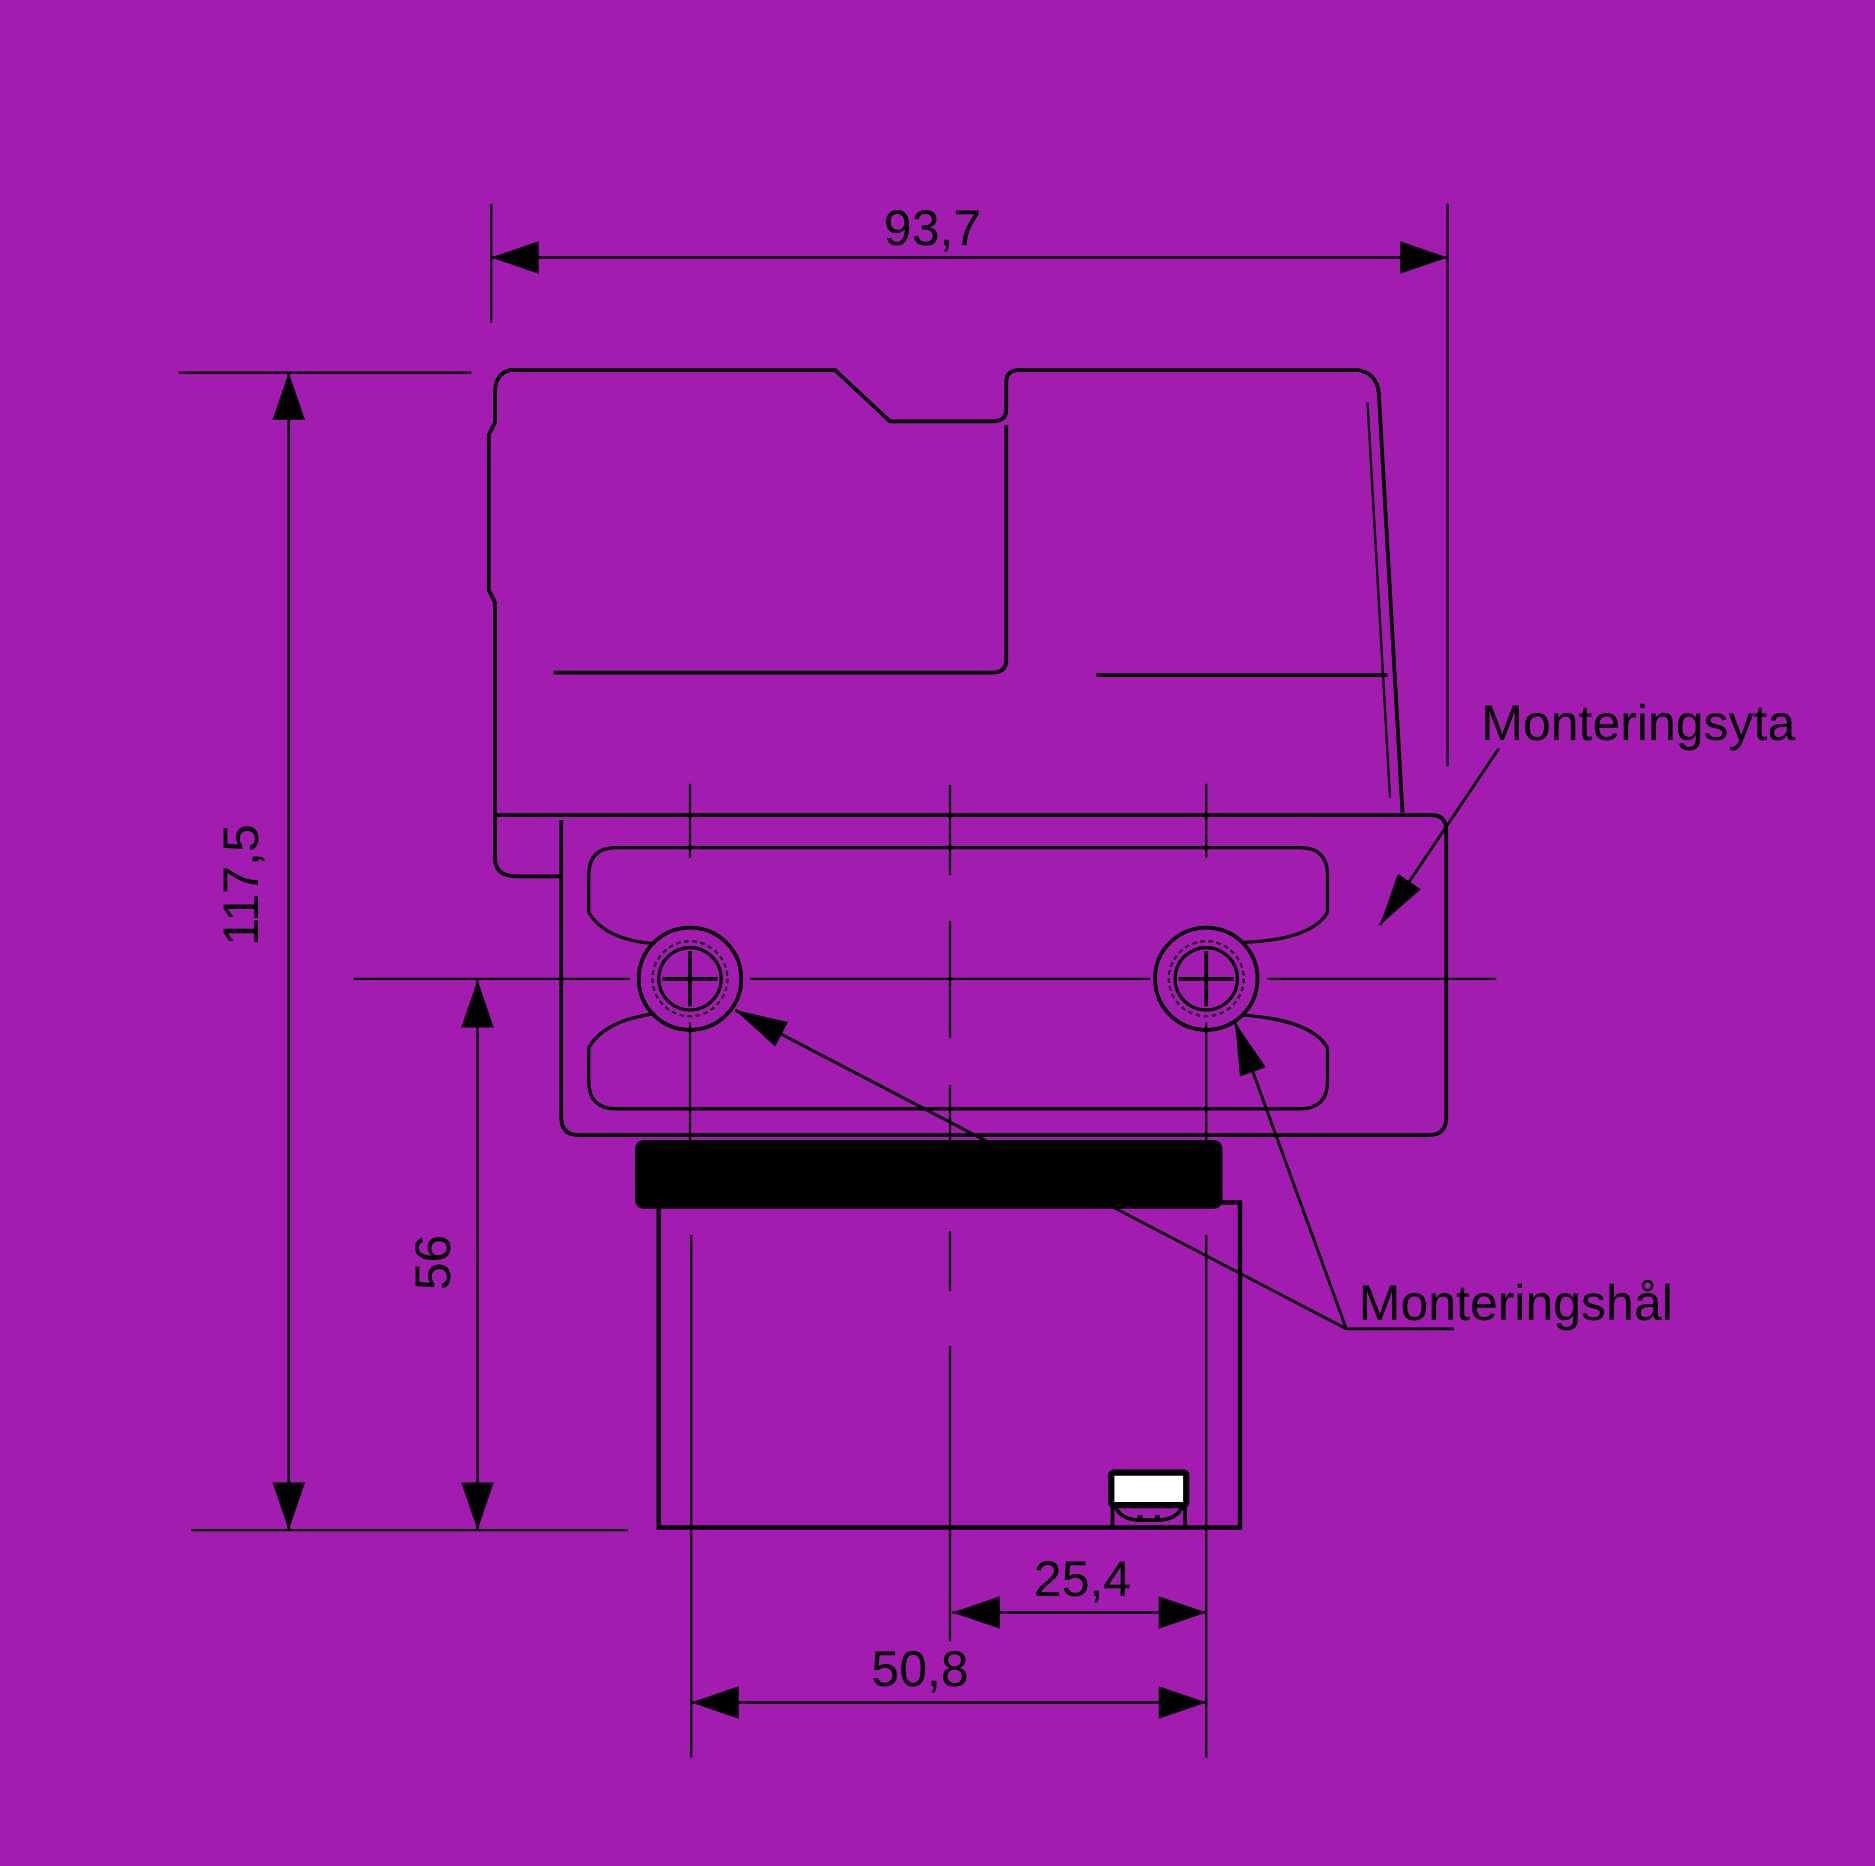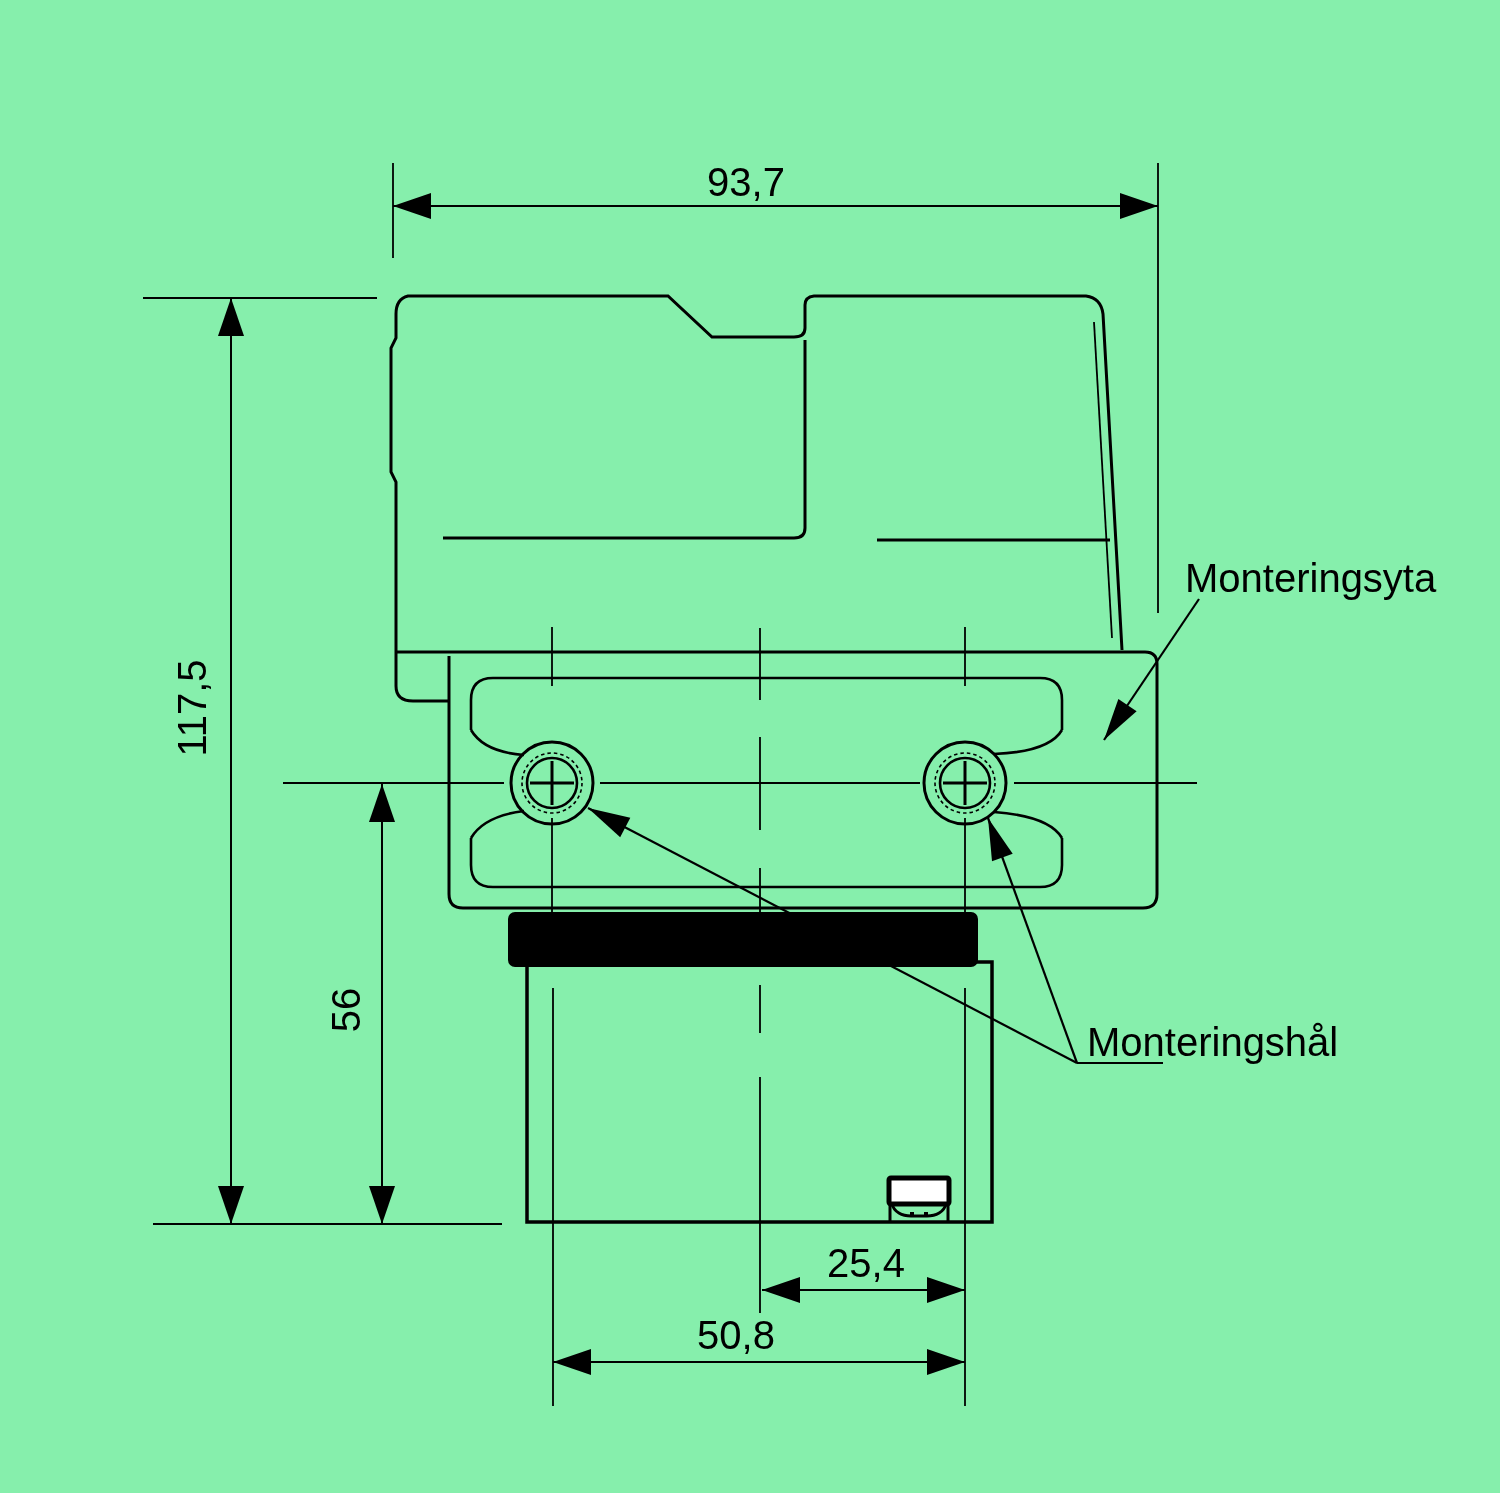--- a/index.html
+++ b/index.html
@@ -1,16 +1,16 @@
 <!DOCTYPE html>
 <html><head>
 <meta charset="utf-8">
 <style>
   html,body{margin:0;padding:0;background:#ffffff;}
-  .stage{width:1500px;height:1493px;position:relative;background:#86efac;overflow:hidden;}
+  .stage{width:1500px;height:1493px;position:relative;background:#a21caf;overflow:hidden;}
   svg{display:block;}
   .ln  {stroke:#000;fill:none;}
   .ol  {stroke-width:3;}
   .ol2 {stroke-width:3.5;}
   .thin{stroke-width:1.8;}
   .dim {stroke-width:2;}
   .ld  {stroke-width:2.2;}
   .cross{stroke-width:3;}
   .rec {stroke-width:2.6;}
   .arrow{fill:#000;stroke:none;}

